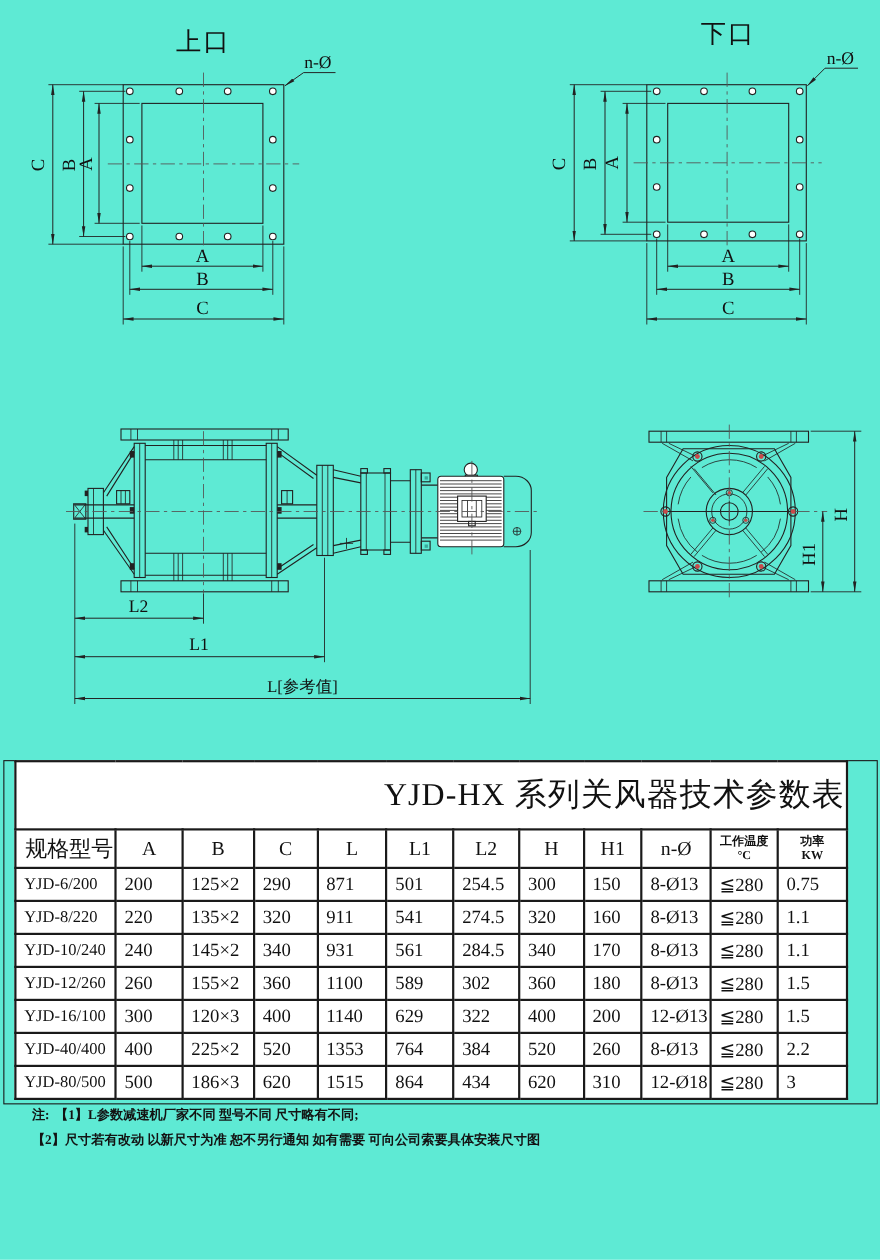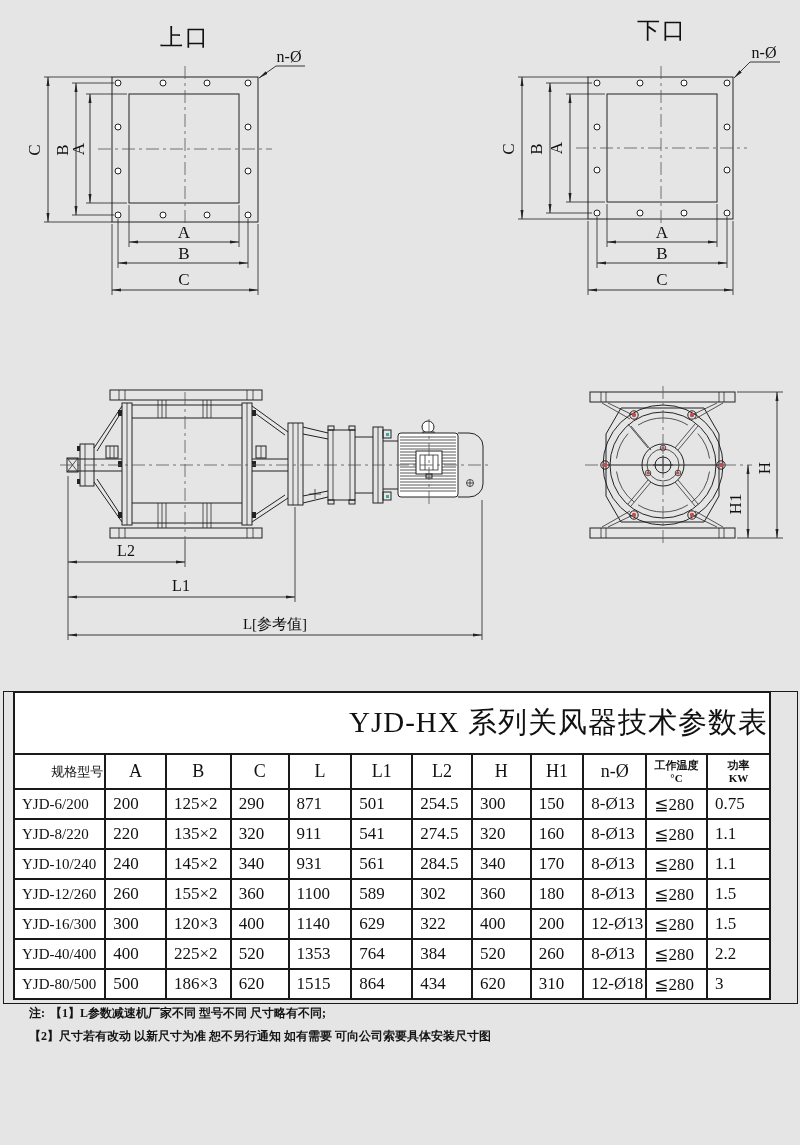--- a/index.html
+++ b/index.html
@@ -1,16 +1,16 @@
 <!DOCTYPE html>
 <html><head>
 <meta charset="utf-8">
 <style>
   html,body{margin:0;padding:0;}
-  .page{position:relative;width:800px;height:1145px;background:#e5e5e5;overflow:hidden;
+  .page{position:relative;width:800px;height:1145px;background:#5eead4;overflow:hidden;
         font-family:"Liberation Serif","DejaVu Serif",serif;color:#111;}
   svg text{font-family:"Liberation Serif","DejaVu Serif",serif;}
   .ln{stroke:#222;stroke-width:1;fill:none;}
   .lt{stroke:#222;stroke-width:.75;fill:none;}
   .fw{fill:#fff;stroke:#222;stroke-width:1;}
   .cl{stroke:#555;stroke-width:.8;fill:none;stroke-dasharray:13 4 3 4;}
   .dim{stroke:#222;stroke-width:.9;fill:none;marker-start:url(#ar);marker-end:url(#ar);}
   .ldr{stroke:#222;stroke-width:.9;fill:none;marker-end:url(#ar);}
   .ext{stroke:#222;stroke-width:.8;fill:none;}
   .hole{fill:#fff;stroke:#222;stroke-width:1;}
@@ -22,21 +22,21 @@
   .ctx{font-size:23px;fill:#111;letter-spacing:2px;}
   .ntx{font-size:15px;fill:#111;}
 
   .table-frame{position:absolute;left:3px;top:691px;width:793px;height:311px;
                border:1.5px solid #1a1a1a;background:transparent;}
   table.spec{position:absolute;left:13px;top:691px;width:758px;border-collapse:collapse;
              table-layout:fixed;background:#fff;}
   table.spec th,table.spec td{border:2px solid #1a1a1a;overflow:hidden;white-space:nowrap;}
   .title-row th{height:58px;font-size:29px;font-weight:normal;letter-spacing:1px;text-align:right;}
   .head-row th{height:31px;font-size:18px;font-weight:normal;text-align:center;}
-  .head-row th.model{font-size:13px;text-align:right;padding-left:8px;}
+  .head-row th.model{font-size:20px;text-align:left;padding-left:8px;}
   .head-row th.small div{font-size:11px;line-height:1.15;font-weight:600;text-align:center;}
   tbody tr{height:30px;}
   tbody td{font-size:17px;text-align:left;padding:1px 3px 1px 7px;}
   tbody td.model{font-size:15px;}
 
   .notes{position:absolute;left:29px;top:1002px;font-size:12px;font-weight:700;line-height:23px;color:#131313;}
   .notes .indent{}
   .notes .pfx{margin-right:5px;}
 </style>
 </head>
@@ -381,21 +381,21 @@
           <td>589</td>
           <td>302</td>
           <td>360</td>
           <td>180</td>
           <td>8-Ø13</td>
           <td>≦280</td>
           <td>1.5</td>
         </tr>
 
         <tr>
-          <td class="model">YJD-16/300</td>
+          <td class="model">YJD-16/100</td>
           <td>300</td>
           <td>120×3</td>
           <td>400</td>
           <td>1140</td>
           <td>629</td>
           <td>322</td>
           <td>400</td>
           <td>200</td>
           <td>12-Ø13</td>
           <td>≦280</td>

